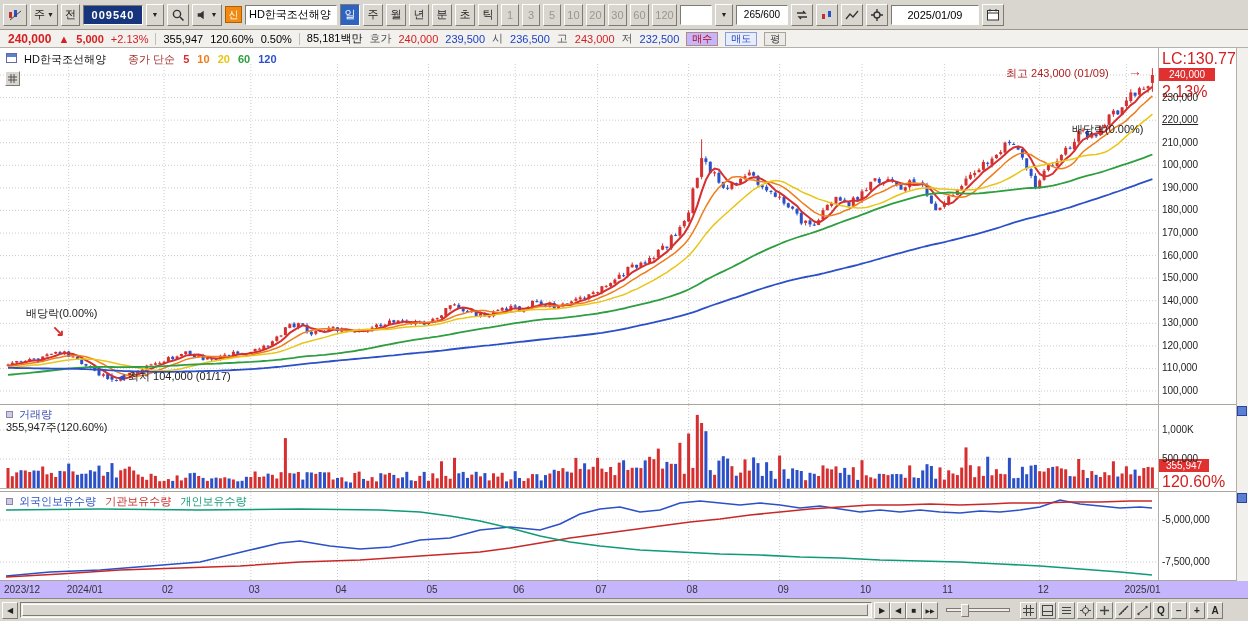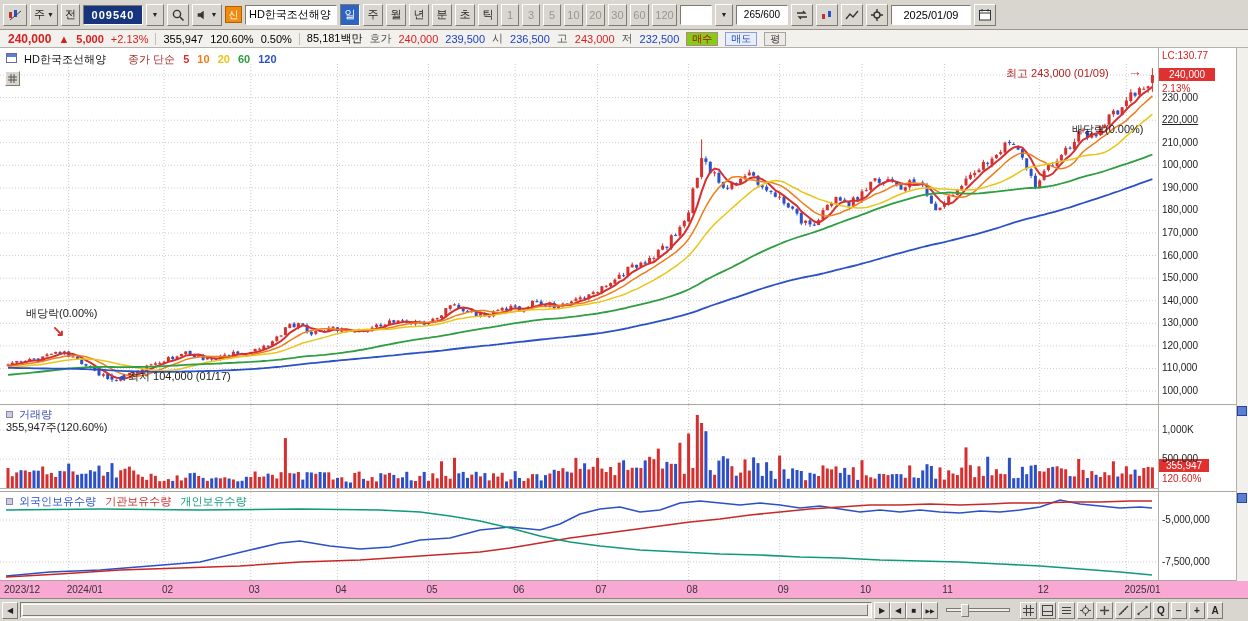--- a/index.html
+++ b/index.html
@@ -15,38 +15,38 @@
 .codebox{background:#16357c;color:#fff;font-weight:bold;letter-spacing:1px;width:60px;justify-content:center}
 .namebox{width:92px}
 .badge-sin{width:17px;height:17px;background:#f08a12;color:#fff;font-size:10px;display:inline-flex;align-items:center;justify-content:center;border:1px solid #b05f00}
 .cnt{width:52px;justify-content:center;font-size:10px}
 
 .tb2{position:absolute;left:0;top:30px;width:1248px;height:18px;background:#f2f1ee;border-bottom:1px solid #b6b2aa;display:flex;align-items:center;gap:7px;padding:0 8px;font-size:11px}
 .red{color:#d42020}
 .blue{color:#1b3fc4}
 .sep{width:1px;height:12px;background:#c2beb6}
 .lbl{color:#555}
-.chip{height:14px;border:1px solid #b08888;padding:0 5px;font-size:10px;display:inline-flex;align-items:center;background:#84cc16;color:#c00000}
+.chip{height:14px;border:1px solid #b08888;padding:0 5px;font-size:10px;display:inline-flex;align-items:center;background:#c4b5fd;color:#c00000}
 .chip.sell{background:#e8edfb;border-color:#8c9cd9;color:#1b3fc4}
 .chip.flat{background:#eceae6;border-color:#a8a49c;color:#333}
 
 svg.pane{position:absolute;left:0}
 .hsep{position:absolute;left:0;width:1236px;height:1px;background:#aaa69e}
 .ovl{position:absolute;pointer-events:none;white-space:nowrap}
 .ptitle{font-size:11px;color:#111}
 .leg{font-size:11px}
 .ma-leg{margin-left:5px;font-weight:bold}
 .ann{font-size:11px;color:#222}
 .gridbtn{position:absolute;left:5px;top:71px;width:15px;height:15px;background:#d9d6d0;border:1px solid;border-color:#fdfdfb #7e7a72 #7e7a72 #fdfdfb;display:flex;align-items:center;justify-content:center;padding:0}
 #right-axis{position:absolute;left:1158px;top:0;width:90px;height:598px}
 .atick{position:absolute;left:4px;font-size:10px;color:#222;white-space:nowrap}
 .pbadge{position:absolute;left:1px;top:68px;width:56px;height:13px;background:#e03030;color:#fff;font-size:10px;display:flex;align-items:center;justify-content:center}
 .vbadge{position:absolute;left:1px;top:459px;width:50px;height:13px;background:#e03030;color:#fff;font-size:10px;display:flex;align-items:center;justify-content:center}
-.raxq{position:absolute;left:4px;font-size:10px}
-#xaxis-row{position:absolute;left:0;top:581px;width:1248px;height:17px;background:#f9a8d4}
+.raxq{position:absolute;left:4px;font-size:16px}
+#xaxis-row{position:absolute;left:0;top:581px;width:1248px;height:17px;background:#c4b5fd}
 .xtick{position:absolute;top:3px;font-size:10px;color:#333;white-space:nowrap}
 .vline{position:absolute;background:#b2aea6;width:1px}
 .rstrip{position:absolute;left:1236px;top:48px;width:12px;height:550px;background:#f2f0ec;border-left:1px solid #b4b0a8}
 .maxbtn{position:absolute;left:1237px;width:10px;height:10px;background:#5b7fd4;border:1px solid #29449c;padding:0}
 .bullet{display:inline-block;width:7px;height:7px;border:1px solid #8a86a8;background:#cfcbe6;margin-right:3px}
 .winicon{display:inline-block;width:11px;height:10px;border:1px solid #6a66a0;background:linear-gradient(#5b7fd4 0 3px,#fff 3px);margin-right:4px}
 
 .bbar{position:absolute;left:0;top:598px;width:1248px;height:23px;background:#d9d6d0;border-top:1px solid #8c887f;display:flex;align-items:center;padding:0 2px}
 .bbtn{width:16px;height:17px;background:#d9d6d0;border:1px solid;border-color:#fdfdfb #7e7a72 #7e7a72 #fdfdfb;font-size:8px;display:flex;align-items:center;justify-content:center;padding:0;color:#222}
 .track{width:852px;height:16px;background:#efede9;border:1px solid;border-color:#7e7a72 #fdfdfb #fdfdfb #7e7a72;margin:0 2px;position:relative}
@@ -129,21 +129,21 @@
       <svg width="14" height="14" viewBox="0 0 14 14">
           <polyline points="1,11 5,6 8,9 13,3" fill="none" stroke="#333" stroke-width="1.3"></polyline>
         </svg>
     </button>
     <button class="btn ib">
       <svg width="14" height="14" viewBox="0 0 14 14">
           <circle cx="7" cy="7" r="3" fill="none" stroke="#333" stroke-width="1.4"></circle>
           <path d="M7 1v3M7 10v3M1 7h3M10 7h3" stroke="#333" stroke-width="1.4"></path>
         </svg>
     </button>
-    <div class="inset" style="width:80px;justify-content:center">
+    <div class="inset" style="width:88px;justify-content:center">
         <span>2025/01/09</span>
       </div>
     <button class="btn ib">
       <svg width="14" height="14" viewBox="0 0 14 14">
           <rect x="1.5" y="2.5" width="11" height="9.5" fill="#fff" stroke="#333"></rect>
           <line x1="1.5" y1="5" x2="12.5" y2="5" stroke="#333"></line>
           <line x1="4" y1="1" x2="4" y2="3.5" stroke="#333"></line>
           <line x1="10" y1="1" x2="10" y2="3.5" stroke="#333"></line>
         </svg>
     </button>

